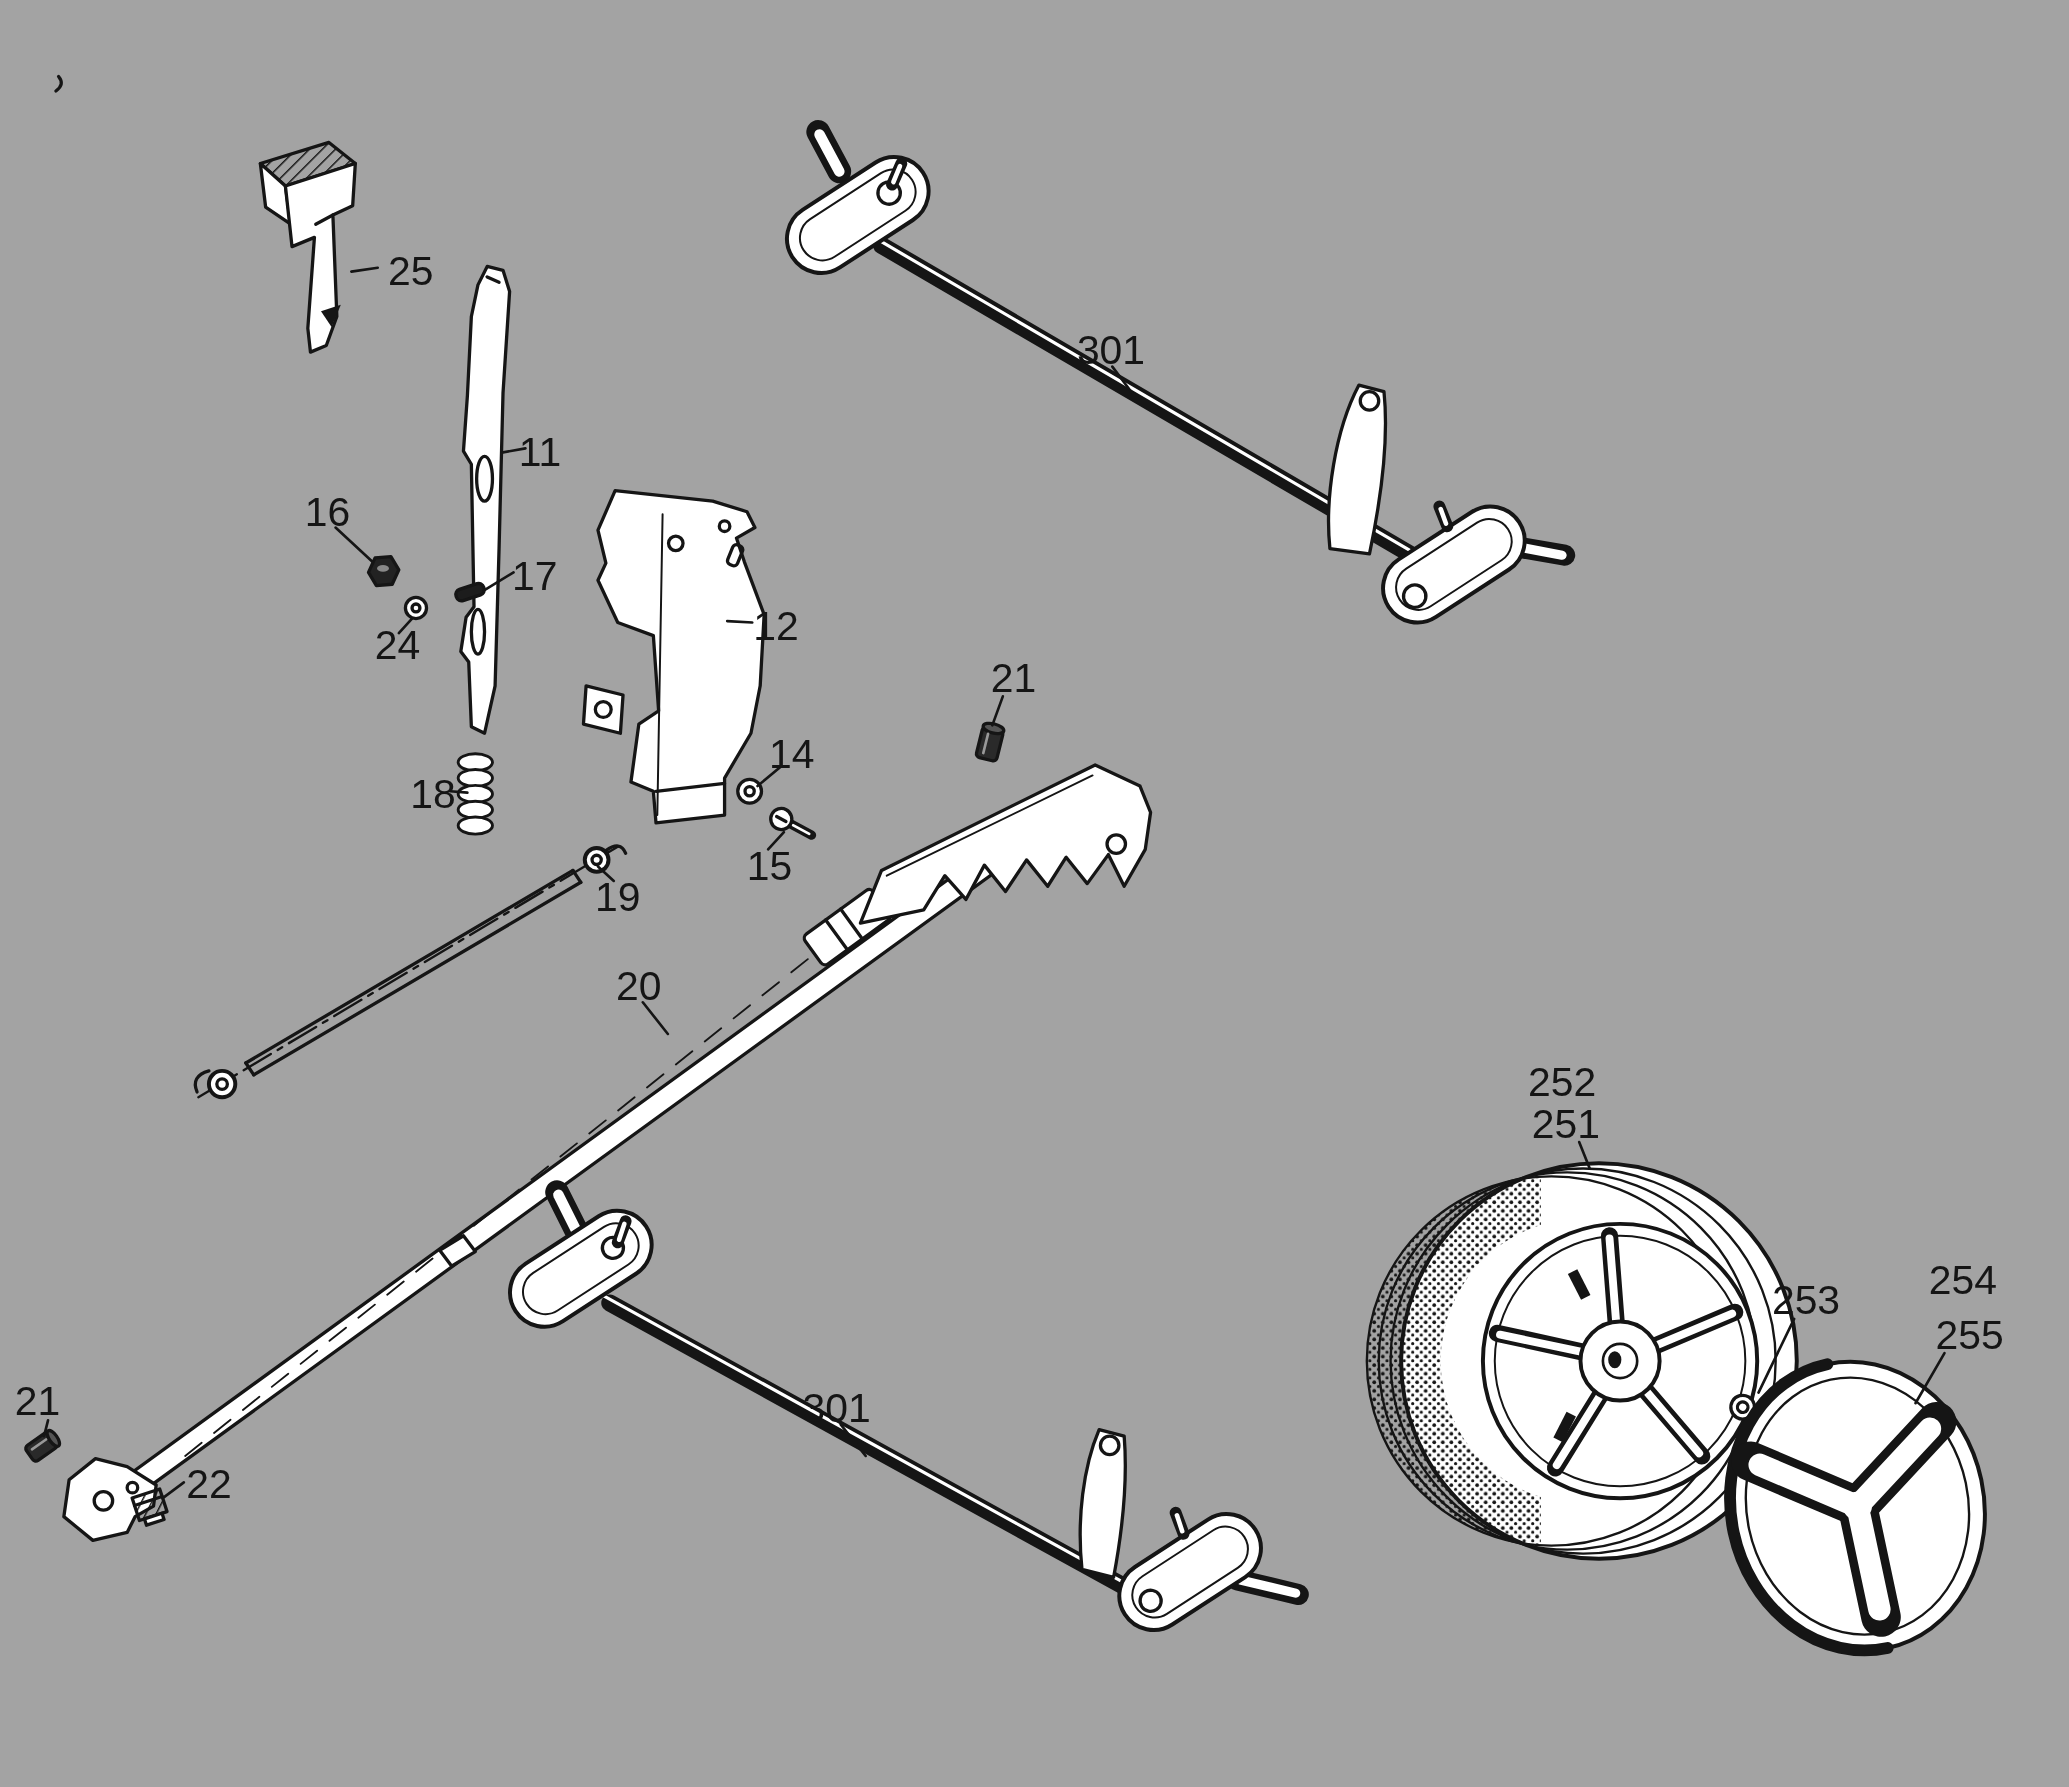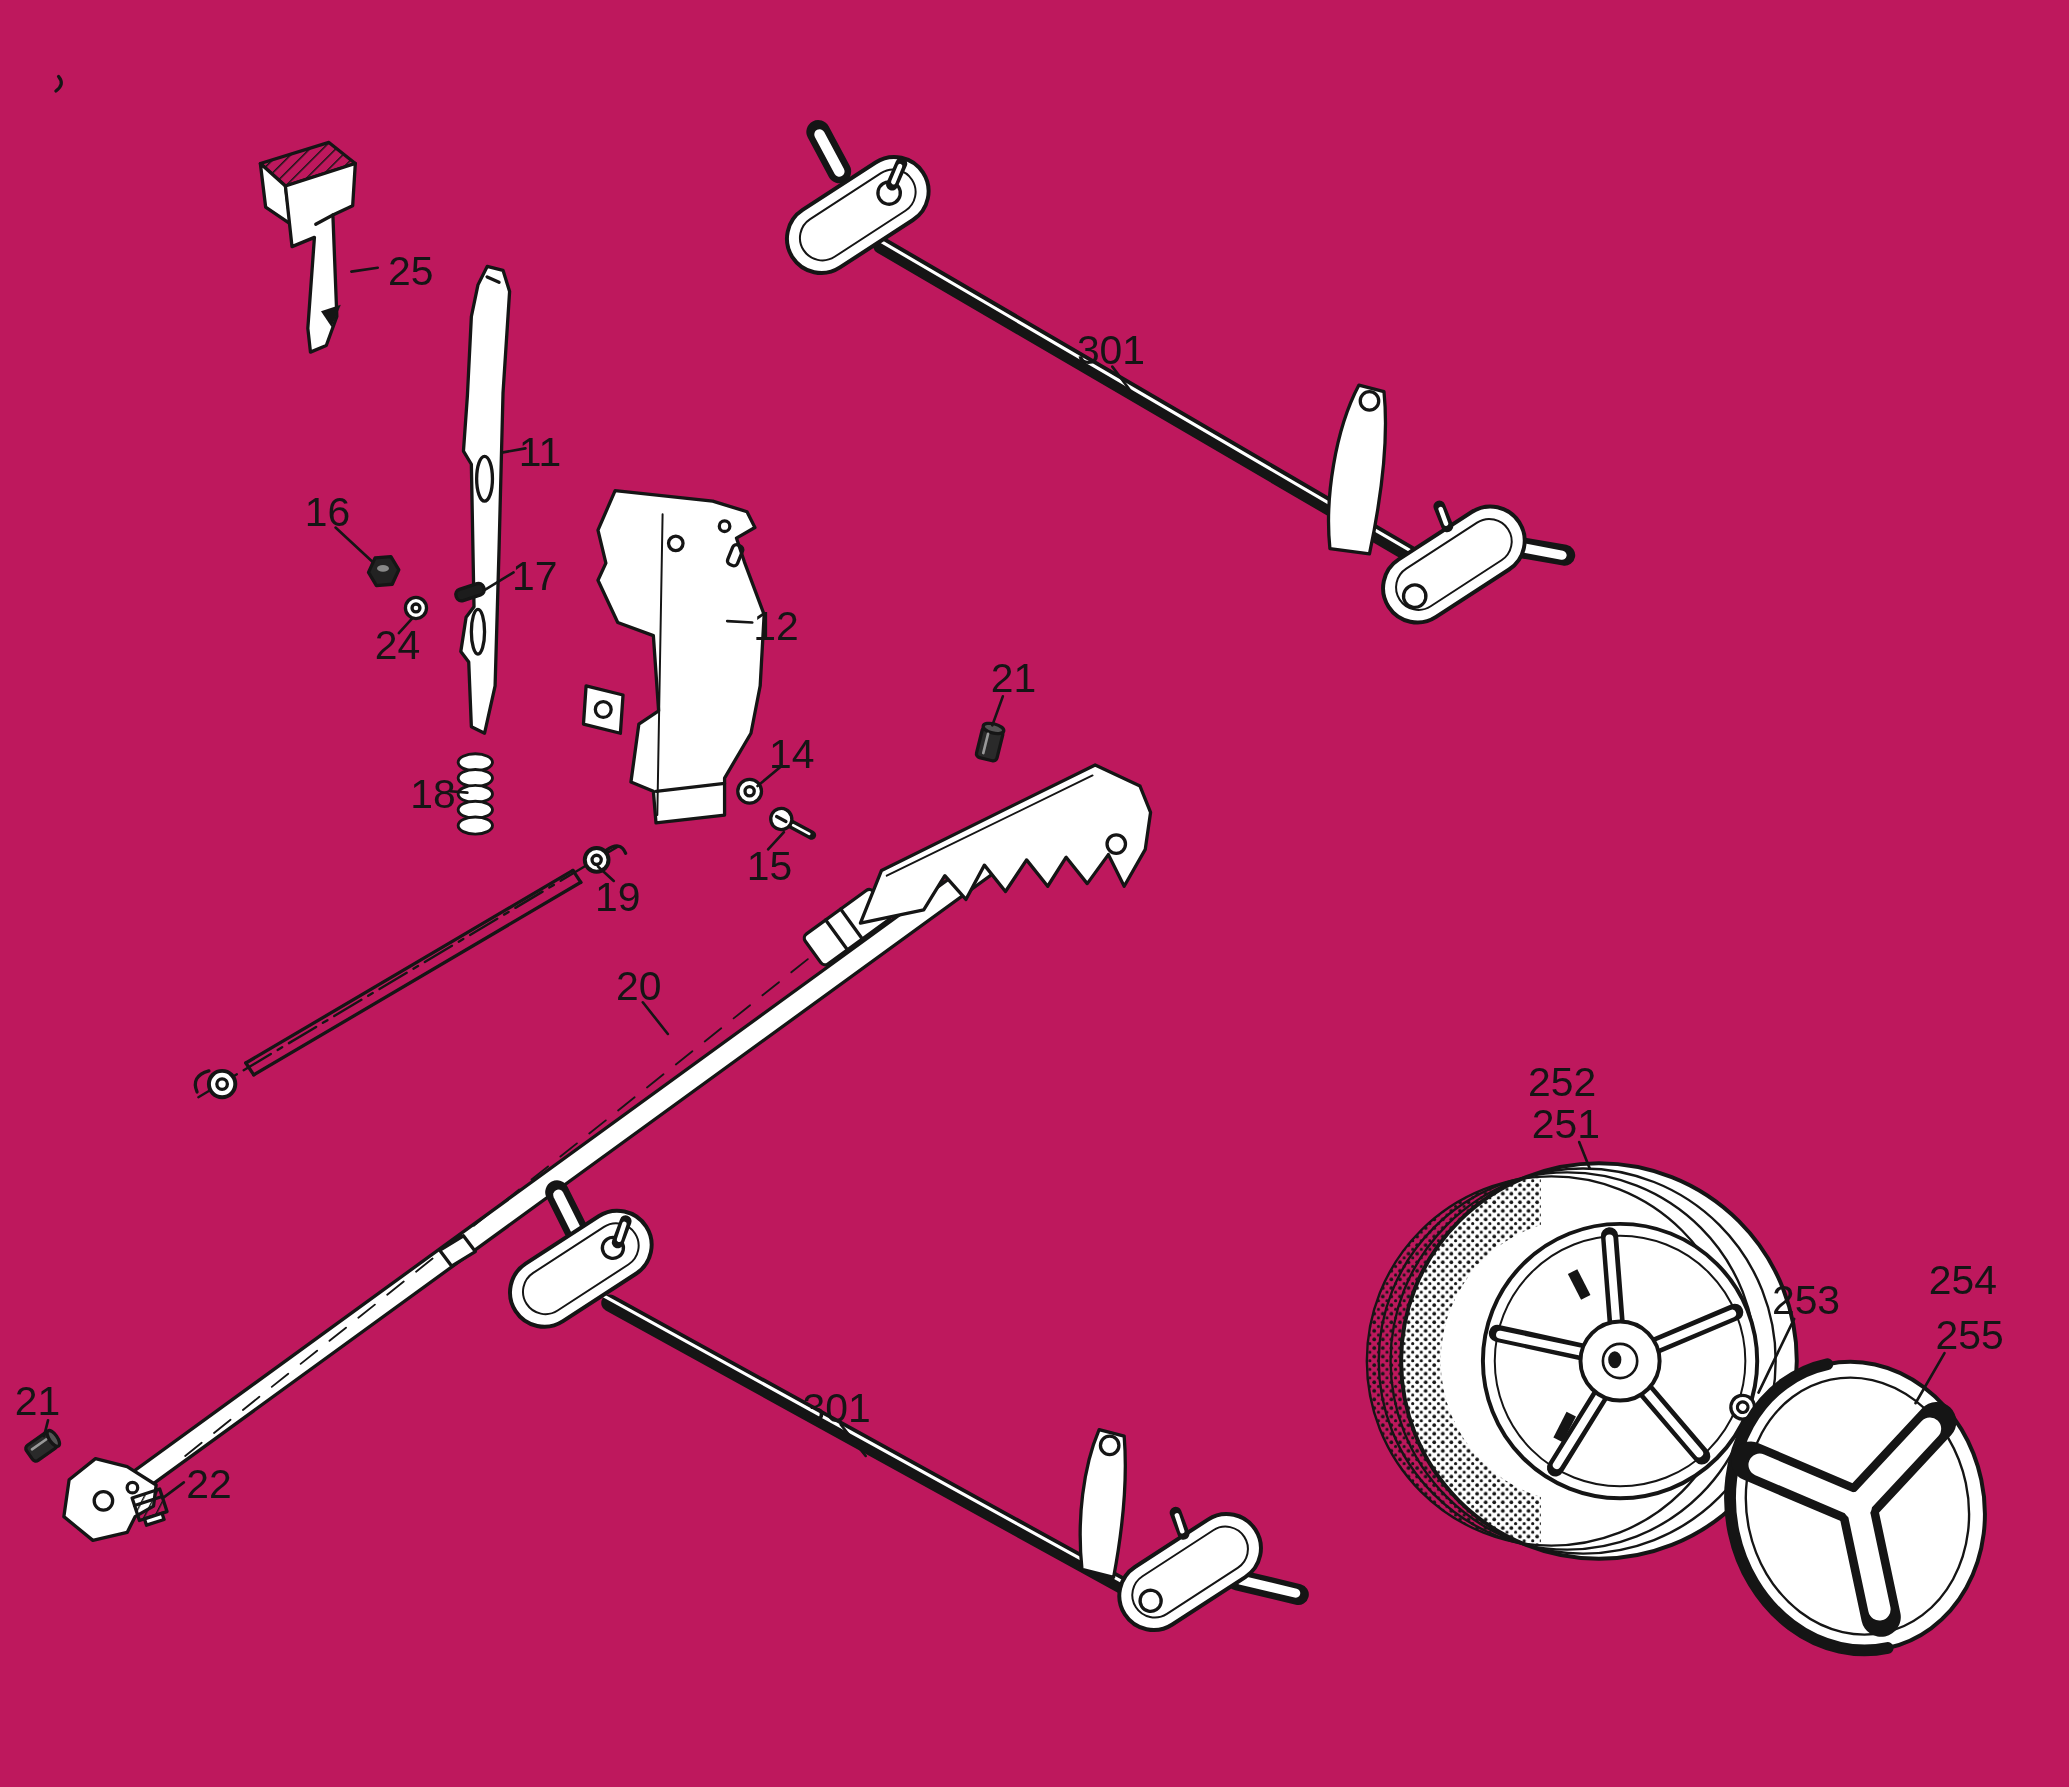--- a/index.html
+++ b/index.html
@@ -1,16 +1,16 @@
 <!DOCTYPE html>
 <html style="font-size:13.7px"><head>
 <meta charset="utf-8">
 <style>
   html,body{margin:0;padding:0;background:#ffffff;}
-  .stage{position:relative;width:2069px;height:1787px;background:#be185d;overflow:hidden;text-decoration:underline;}
+  .stage{position:relative;width:2069px;height:1787px;background:#a3a3a3;overflow:hidden;text-decoration:underline;}
   .stage svg{display:block;width:100%;height:100%;}
   text.part-label{
     font-family:"Liberation Sans", sans-serif;
     font-size:31px;
     fill:#151515;
     stroke:none;
   }
 </style>
 </head>
 <body>

